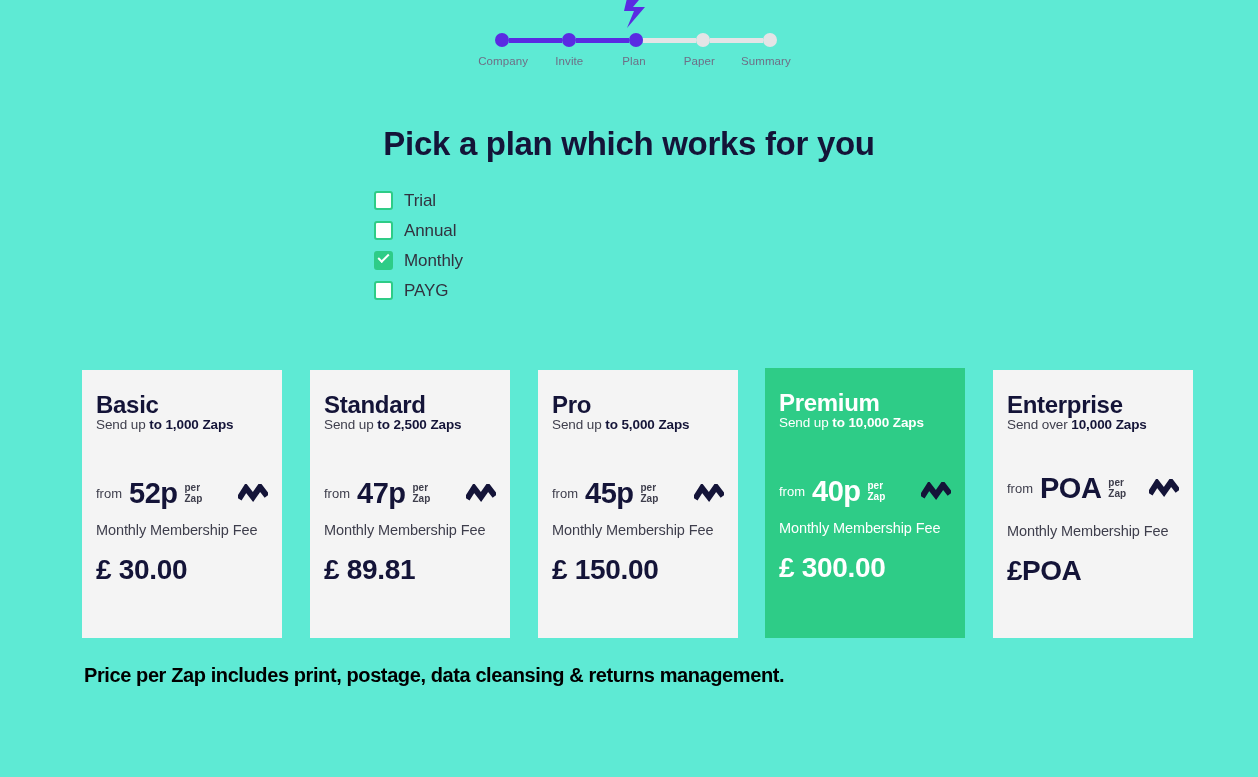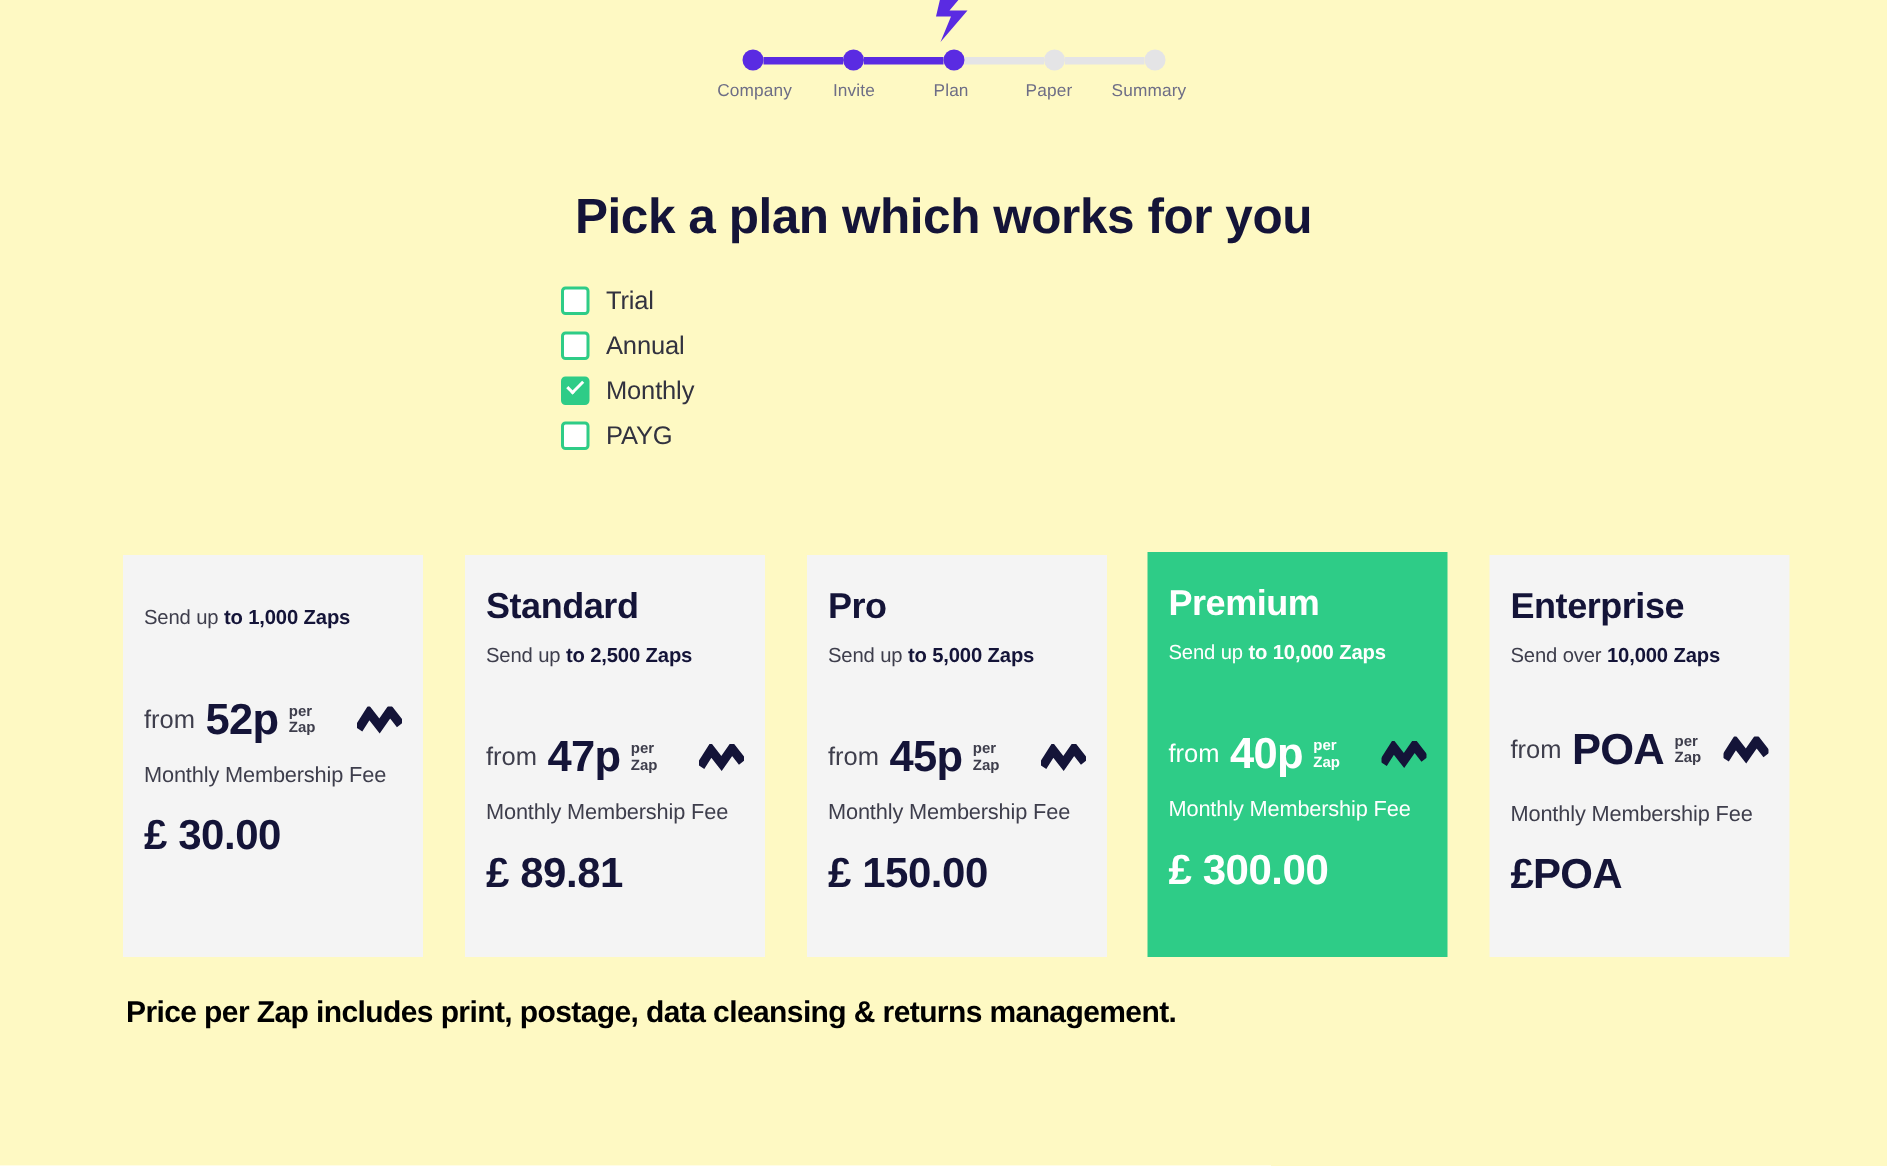--- a/index.html
+++ b/index.html
@@ -9,21 +9,21 @@
     height: 777px;
     background: #ffffff;
     font-family: "Liberation Sans", sans-serif;
     overflow: hidden;
   }
 
   .page {
     position: relative;
     width: 1258px;
     height: 777px;
-    background: #fef9c3;
+    background: #5eead4;
   }
 
   
   .stepper {
     position: absolute;
     left: 0;
     top: 0;
     width: 1258px;
     height: 80px;
   }
@@ -171,38 +171,37 @@
   .card-title {
     font-size: 24px;
     font-weight: bold;
     color: #141438;
     letter-spacing: -0.3px;
     line-height: 1.05;
   }
   .card.c3 .card-title { color: #ffffff; }
 
   .card-sub {
-    margin-top: 12px;
     font-size: 13.5px;
     color: #3e3e4c;
     letter-spacing: -0.1px;
   }
   .card-sub b { font-weight: bold; color: #141438; }
   .card.c3 .card-sub { color: #ffffff; }
   .card.c3 .card-sub b { color: #ffffff; }
 
   .price-row {
     margin-top: 44px;
     display: flex;
     align-items: center;
     gap: 7px;
     height: 34px;
   }
   .price-from {
-    font-size: 17px;
+    font-size: 13px;
     color: #3e3e4c;
   }
   .price-main {
     font-size: 29px;
     font-weight: bold;
     color: #141438;
     letter-spacing: -0.5px;
     line-height: 1;
   }
   .price-unit {
@@ -309,20 +308,21 @@
     </label>
     <label class="chk-row">
       <span class="chk-box"></span>
       <span class="chk-label">PAYG</span>
     </label>
   </div>
 
   <div class="cards">
 
     <div class="card c0">
+      <div class="card-title">Basic</div>
       <div class="card-sub"><span>Send up </span><b>to 1,000 Zaps</b></div>
       <div class="price-row">
         <span class="price-from">from</span>
         <span class="price-main">52p</span>
         <span class="price-unit">per Zap</span>
         <span class="zap-icon">
           <svg viewBox="0 0 30 19" width="30" height="19" aria-hidden="true">
               <polyline points="1,15 8,4 15,13 22,3 29,12" fill="none" stroke="#141438" stroke-width="6" stroke-linecap="butt" stroke-linejoin="miter"></polyline>
             </svg>
         </span>

